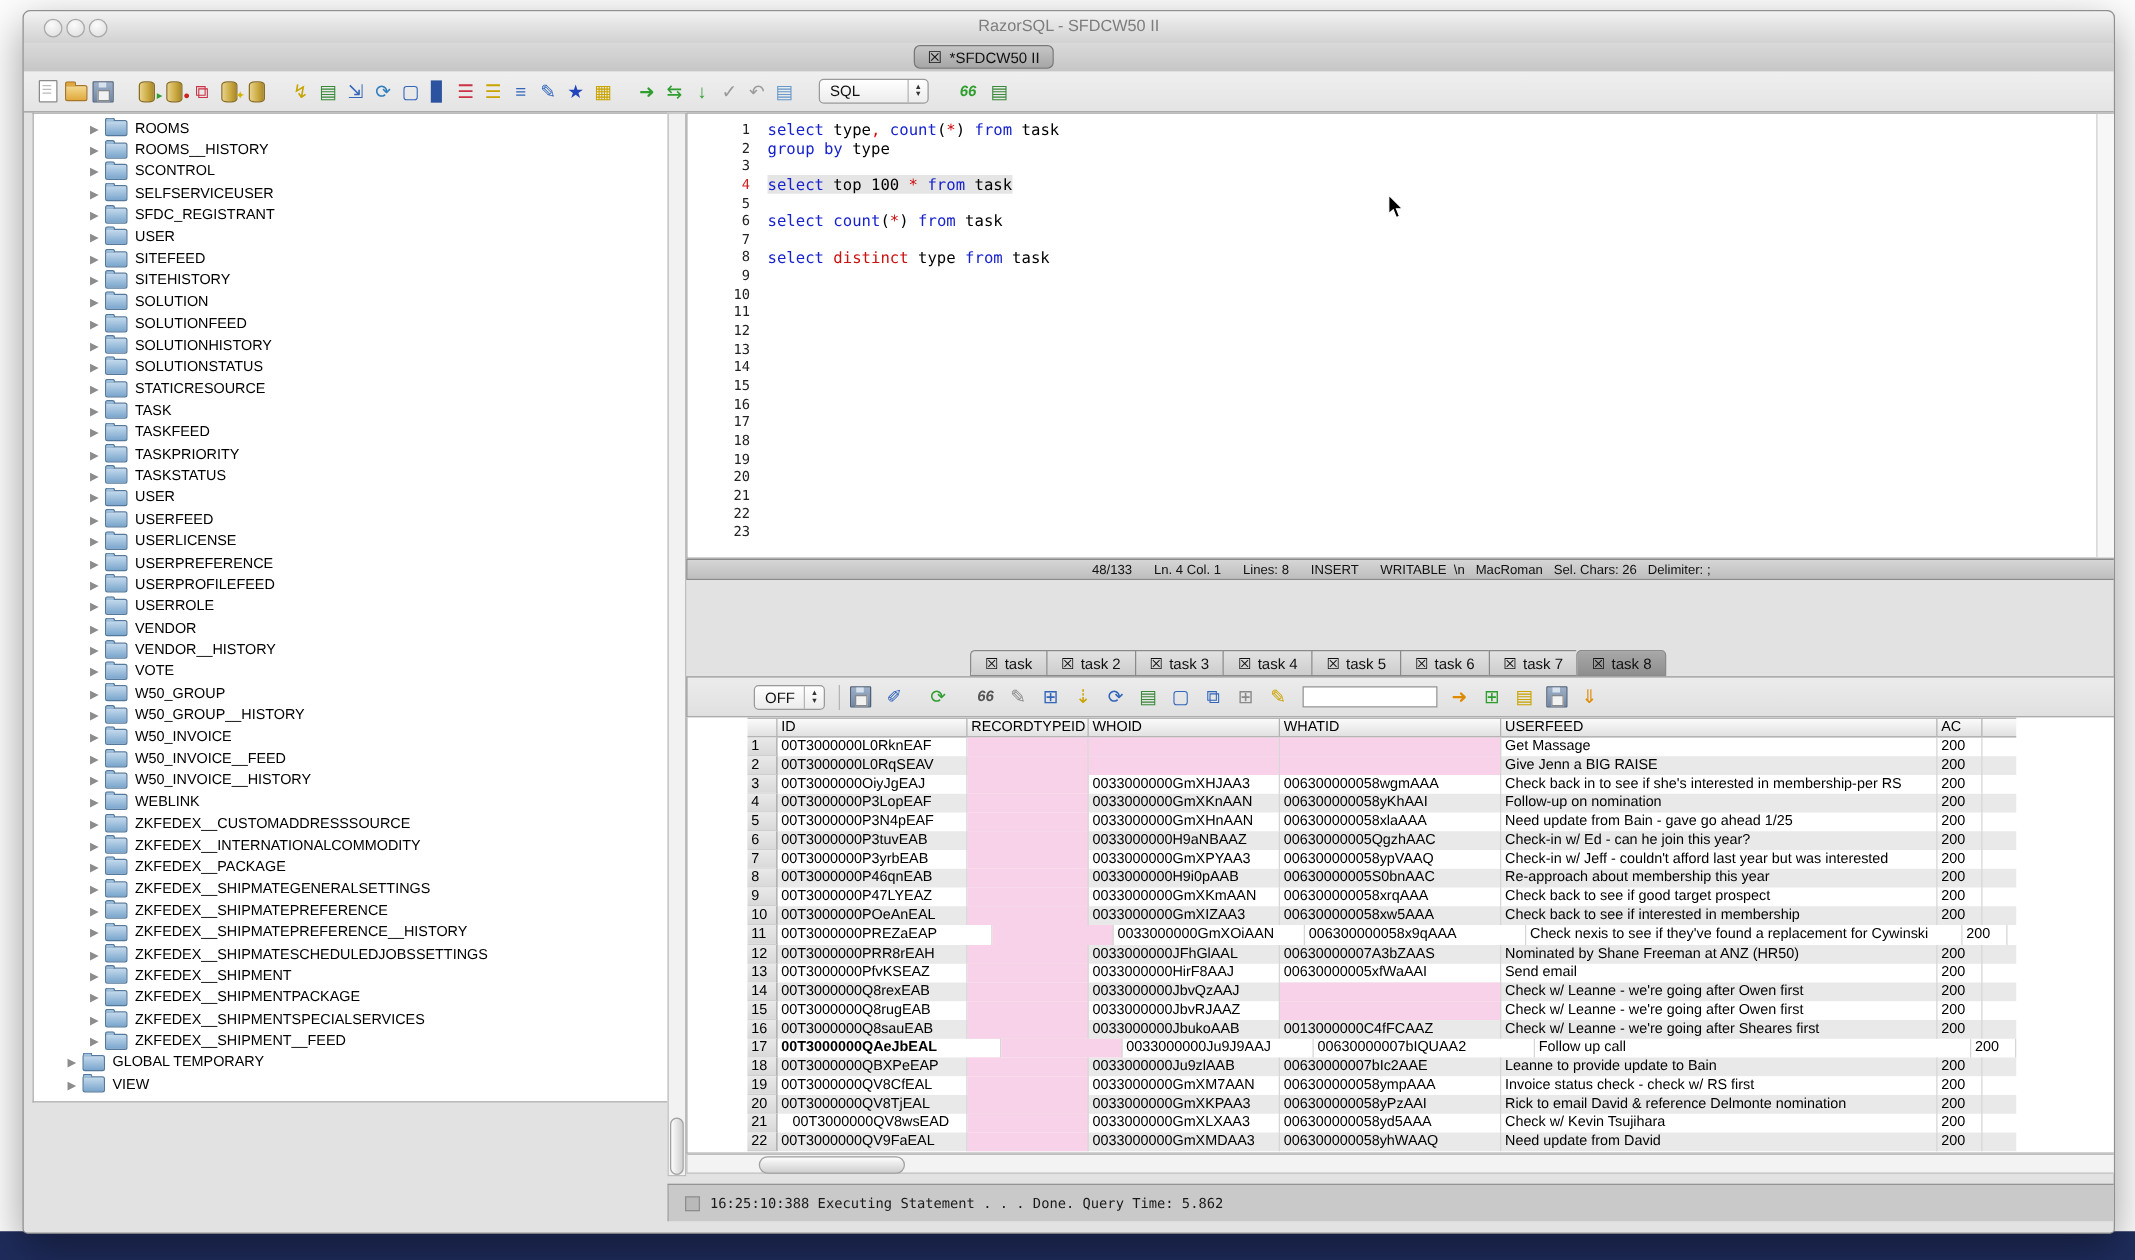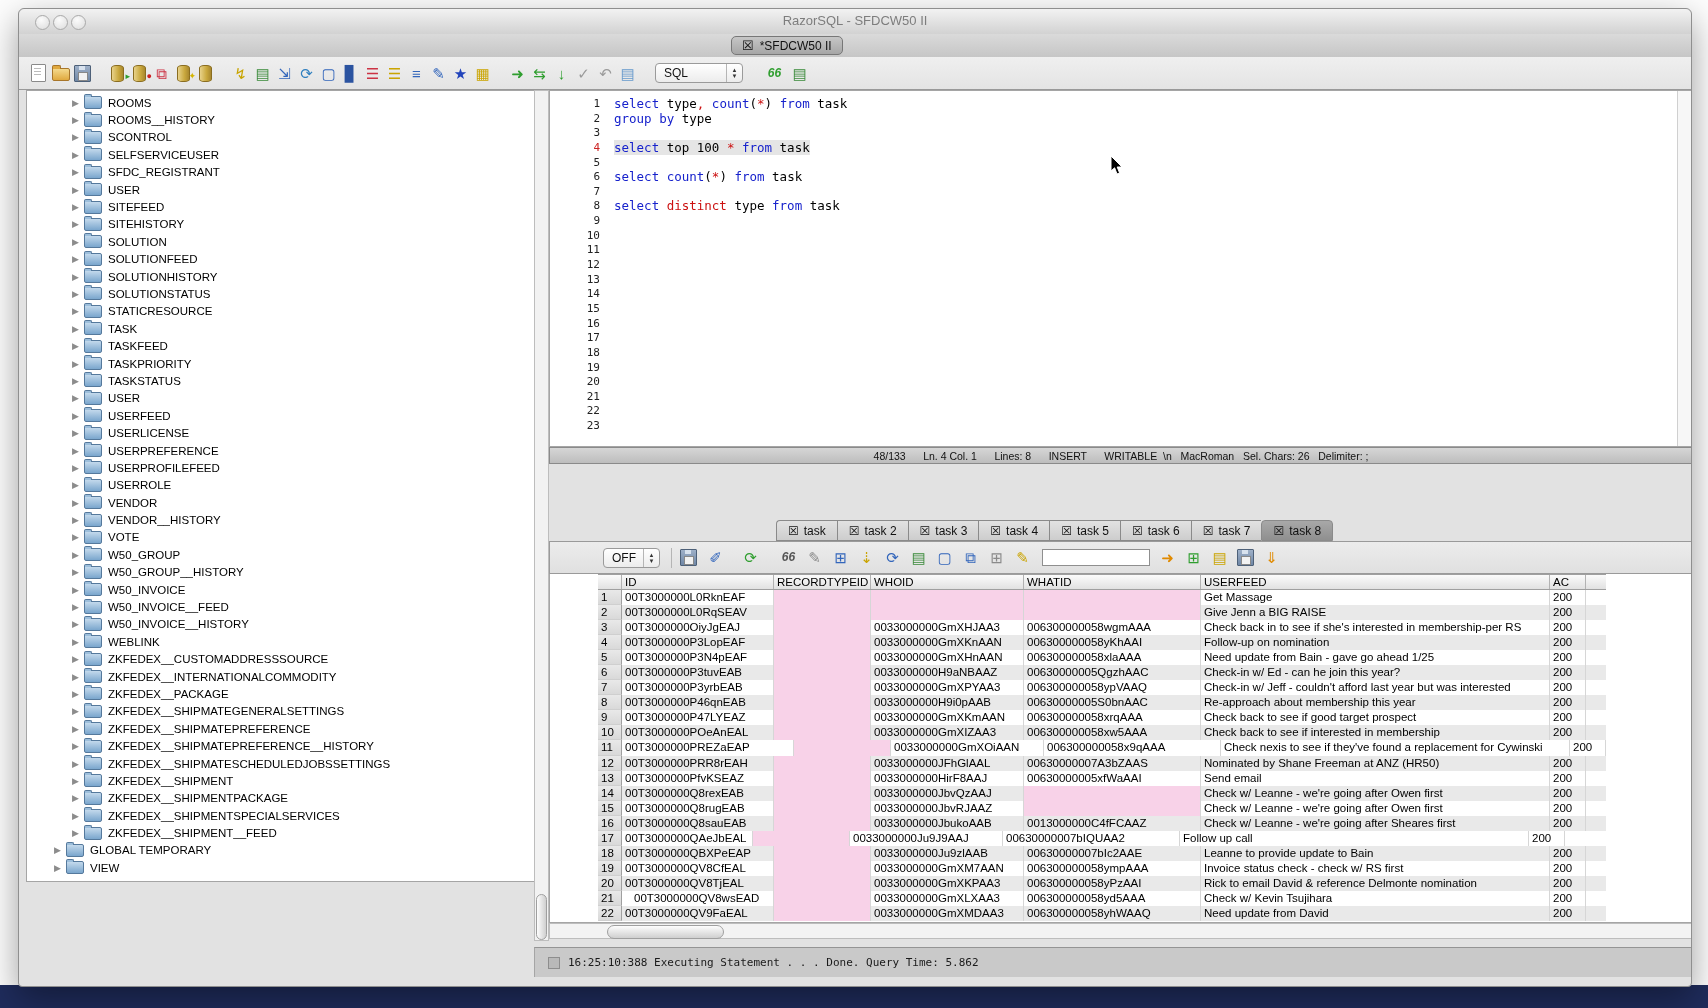--- a/index.html
+++ b/index.html
@@ -703,21 +703,21 @@
             <div class="c numcell" style="width: 24px;">16</div>
             <div class="c" style="width: 152px;">00T3000000Q8sauEAB</div>
             <div class="c null" style="width: 97px;"></div>
             <div class="c" style="width: 153px;">0033000000JbukoAAB</div>
             <div class="c" style="width: 177px;">0013000000C4fFCAAZ</div>
             <div class="c" style="width: 349px;">Check w/ Leanne - we're going after Sheares first</div>
             <div class="c" style="width: 36px;">200</div>
           </div>
           <div class="g-row">
             <div class="c numcell" style="width: 24px;">17</div>
-            <div class="c" style="width: 131px;">00T3000000QAeJbEAL</div>
+            <div class="c" style="width: 179px; font-weight: bold;">00T3000000QAeJbEAL</div>
             <div class="c null" style="width: 97px;"></div>
             <div class="c" style="width: 153px;">0033000000Ju9J9AAJ</div>
             <div class="c" style="width: 177px;">00630000007bIQUAA2</div>
             <div class="c" style="width: 349px;">Follow up call</div>
             <div class="c" style="width: 36px;">200</div>
           </div>
           <div class="g-row even">
             <div class="c numcell" style="width: 24px;">18</div>
             <div class="c" style="width: 152px;">00T3000000QBXPeEAP</div>
             <div class="c null" style="width: 97px;"></div>

